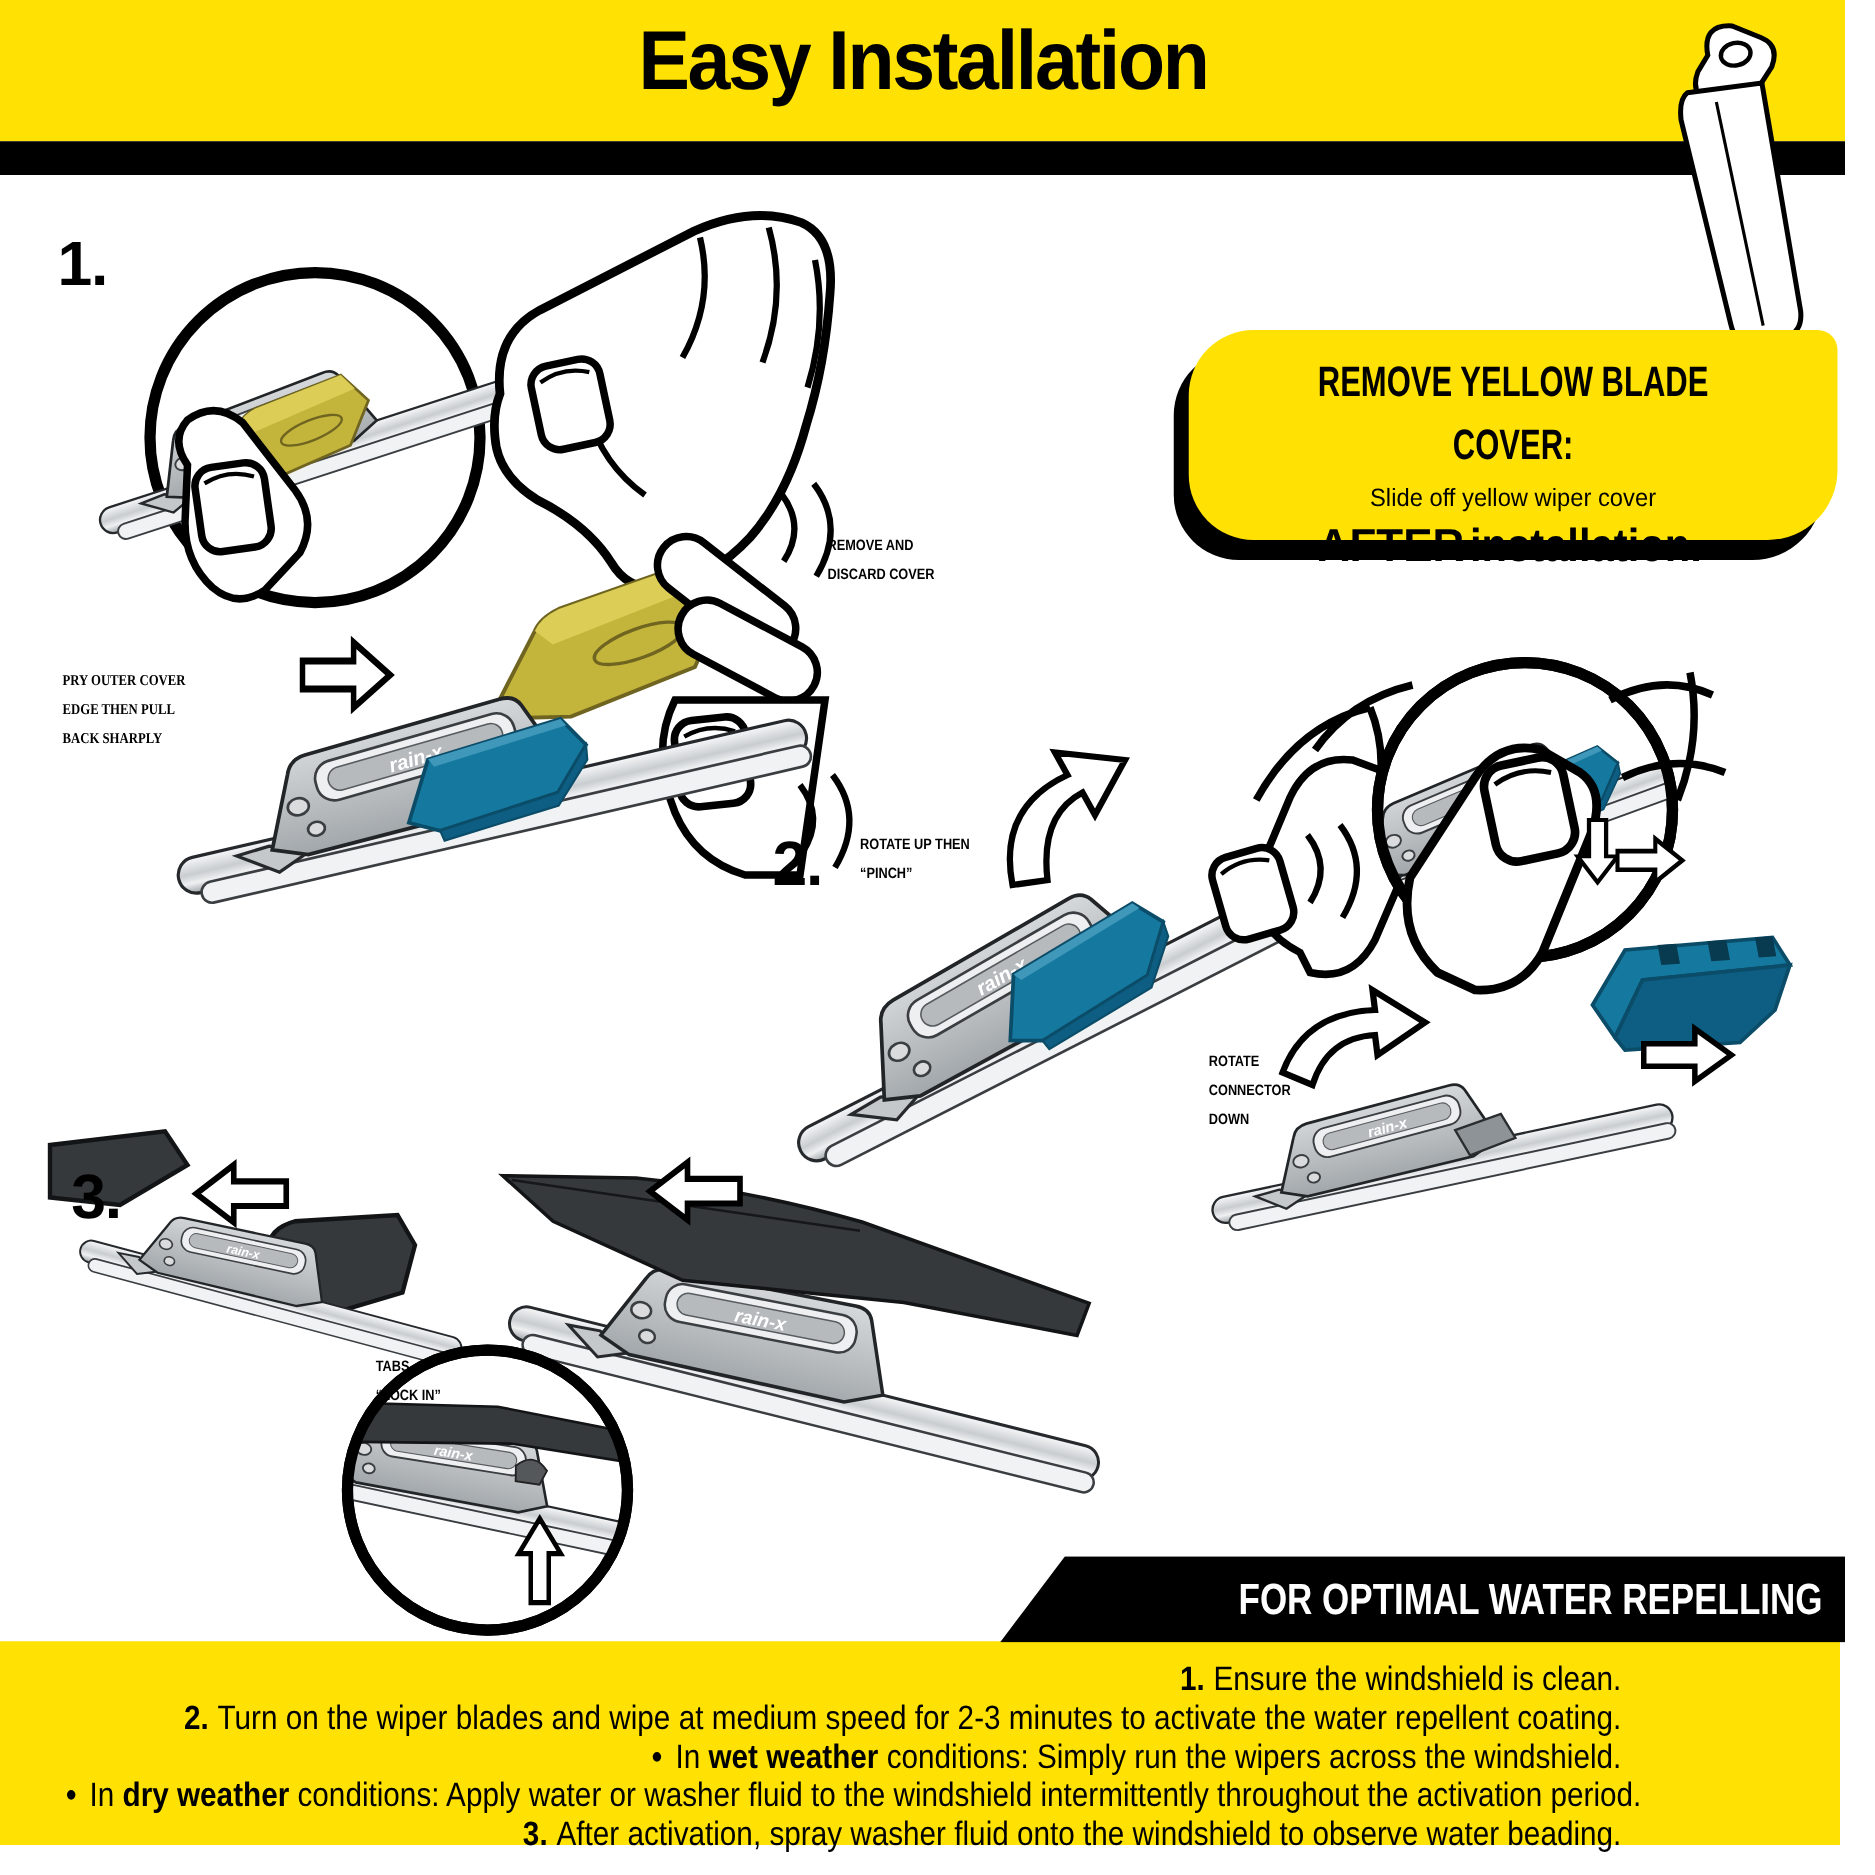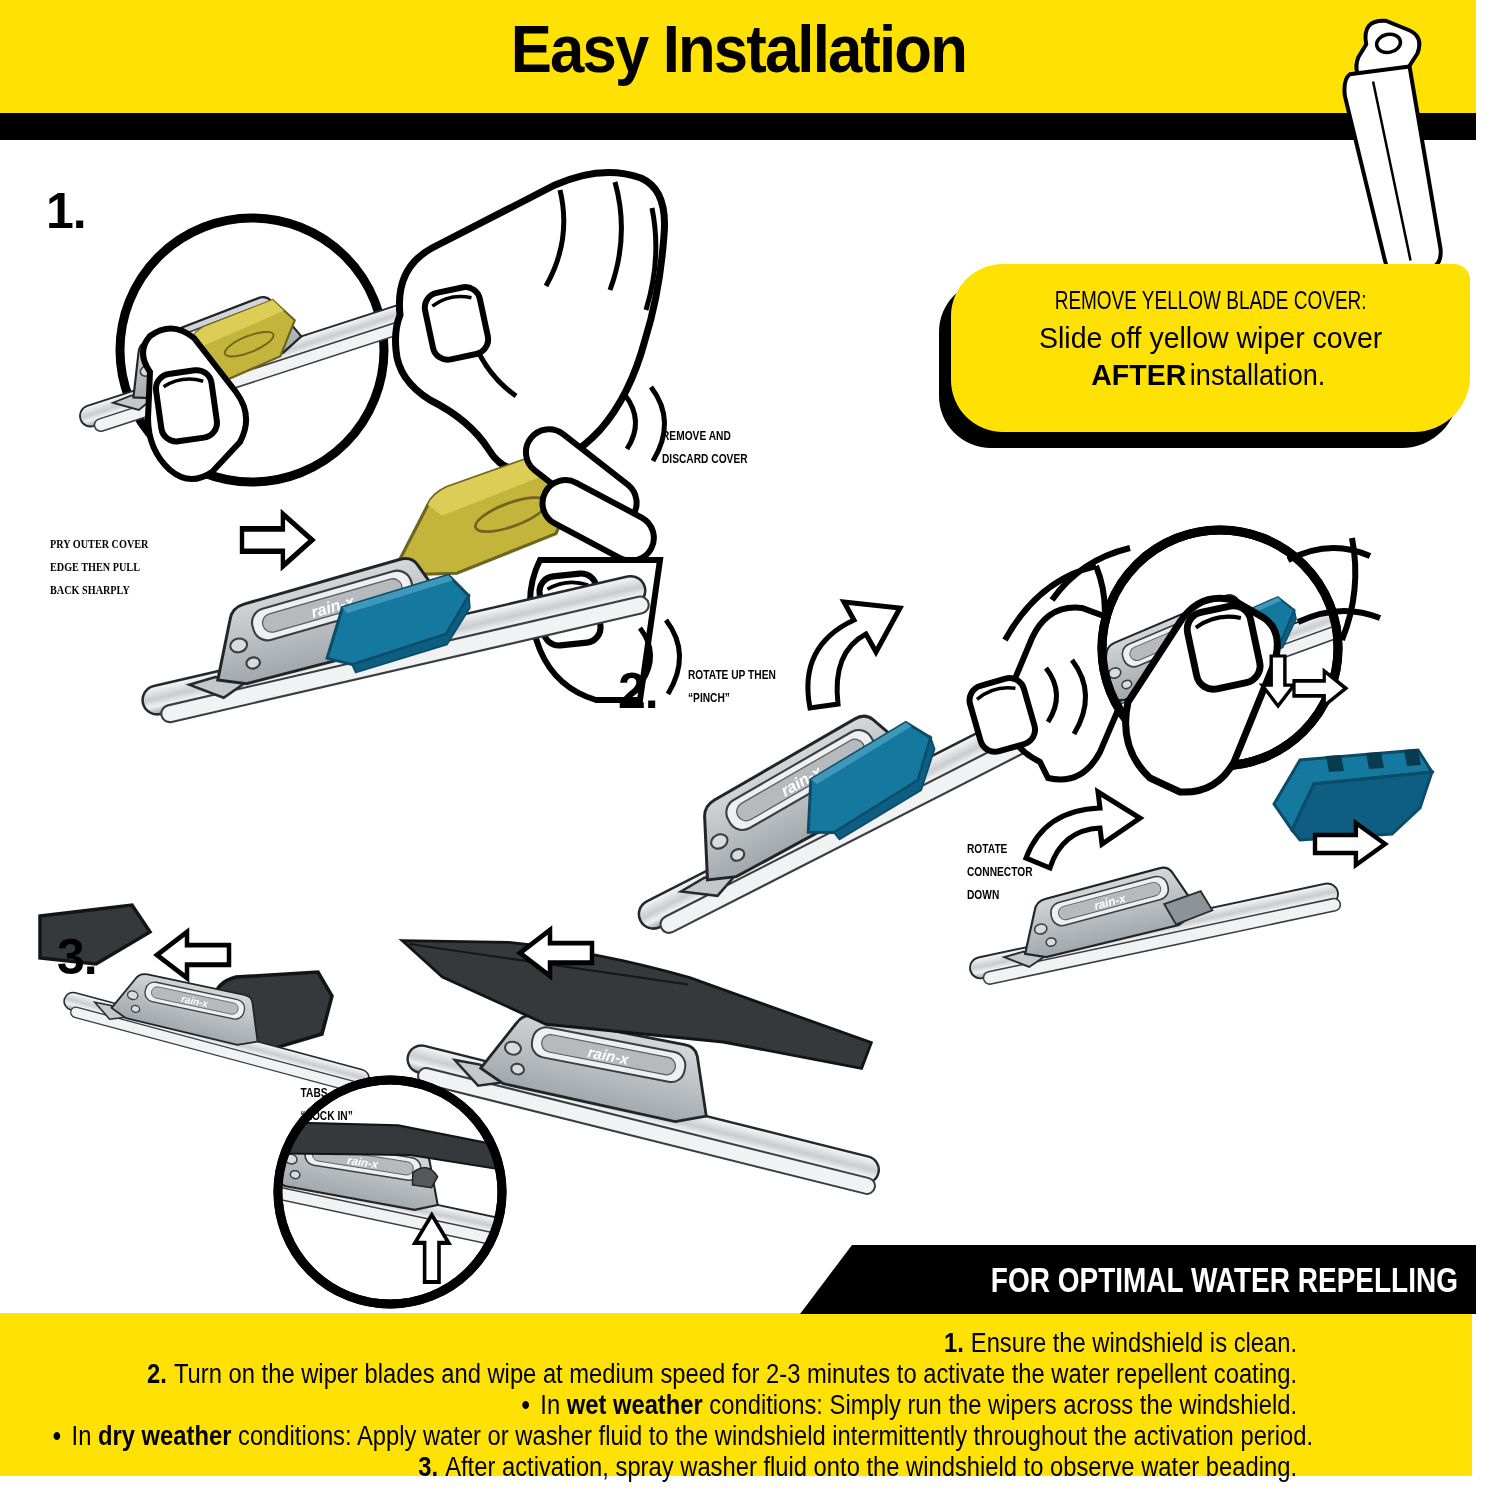--- a/index.html
+++ b/index.html
@@ -17,25 +17,25 @@
   .badge{position:absolute;left:1111px;top:22px;width:152px;height:92px;background:var(--badge_gray);
          display:flex;align-items:center;justify-content:center;z-index:2;}
   .badge span{font-size:51px;font-weight:bold;transform:scaleX(.9);}
   
   .art{position:absolute;left:0;top:0;z-index:3;}
   
   .callout-shadow{position:absolute;left:939px;top:280px;width:519px;height:168px;background:#000;
                   border-radius:52px 16px 56px 52px;z-index:4;}
   .callout{position:absolute;left:951px;top:264px;width:519px;height:168px;background:var(--yellow);
            border-radius:52px 16px 56px 52px;z-index:5;text-align:center;padding-top:17px;box-sizing:border-box;}
-  .callout .c1{font-size:26px;font-weight:normal;line-height:38px;}
+  .callout .c1{font-size:34px;font-weight:bold;line-height:50px;}
   .callout .c1 span{display:inline-block;transform:scaleX(.73);}
-  .callout .c2{font-size:30px;line-height:37px;}
+  .callout .c2{font-size:20px;line-height:37px;}
   .callout .c2 span{display:inline-block;transform:scaleX(.95);}
-  .callout .c3{font-size:30px;line-height:37px;}
+  .callout .c3{font-size:37px;line-height:37px;font-weight:bold;}
   .callout .c3 span{display:inline-block;transform:scaleX(.95);}
   
   .lbl{position:absolute;font-weight:bold;z-index:5;}
   .lbl .t{display:inline-block;white-space:pre-line;transform:scaleX(.85);transform-origin:0 50%;}
   .num{position:absolute;font-size:50px;font-weight:bold;z-index:5;letter-spacing:-1px;}
   .s-lbl{font-size:12px;line-height:23px;}
   .tabs-lbl{position:absolute;left:296px;top:1082px;width:180px;text-align:left;font-weight:bold;
             font-size:12px;line-height:23px;z-index:5;}
   .tabs-lbl .t{display:inline-block;white-space:pre-line;transform:scaleX(.85);transform-origin:50% 50%;}
   

